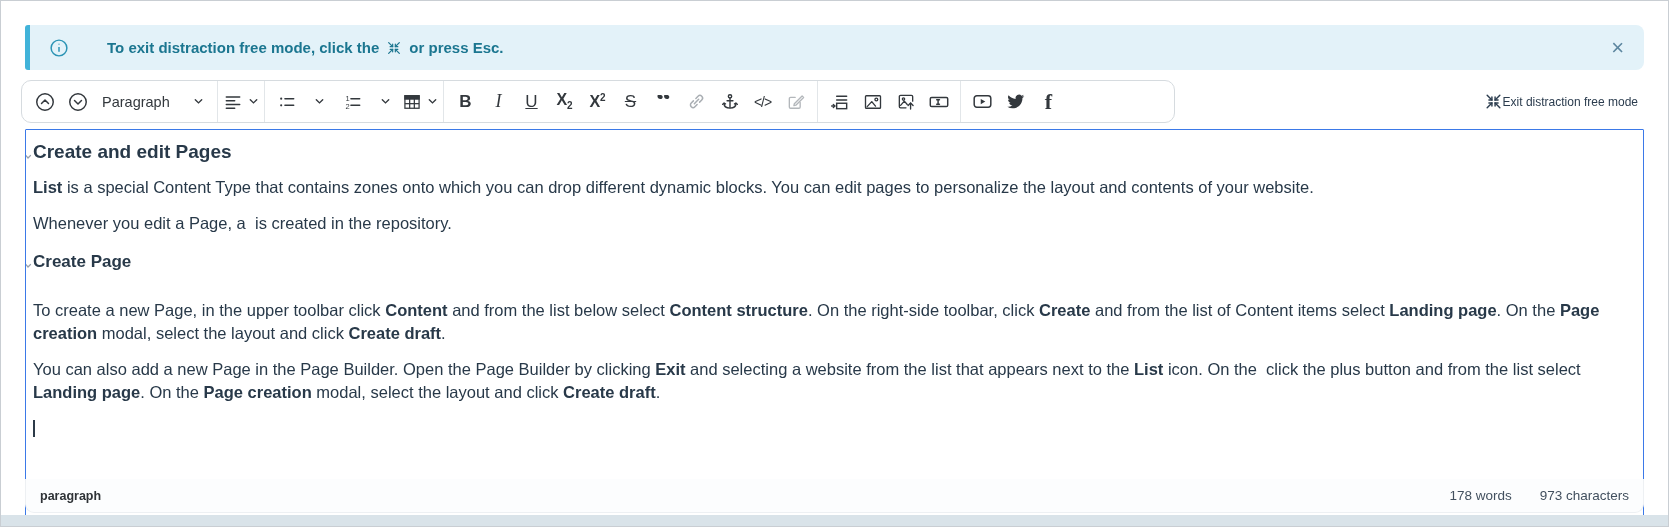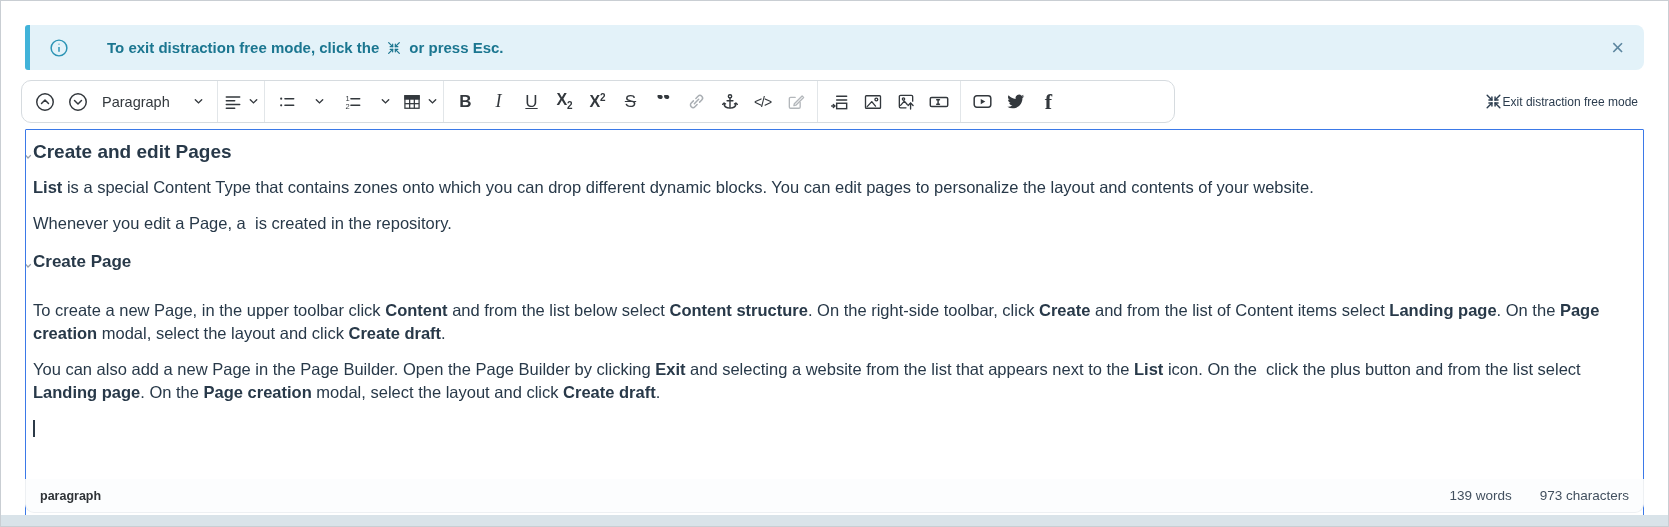--- a/index.html
+++ b/index.html
@@ -321,19 +321,19 @@
       </span><span>Create Page</span>
     </h2>
     <p class="p3">To create a new Page, in the upper toolbar click <strong>Content</strong> and from the list below select <strong>Content structure</strong>. On the right-side toolbar, click <strong>Create</strong> and from the list of Content items select <strong>Landing page</strong>. On the <strong>Page creation</strong> modal, select the layout and click <strong>Create draft</strong>.</p>
     <p>You can also add a new Page in the Page Builder. Open the Page Builder by clicking <strong>Exit</strong> and selecting a website from the list that appears next to the <strong>List</strong> icon. On the  click the plus button and from the list select <strong>Landing page</strong>. On the <strong>Page creation</strong> modal, select the layout and click <strong>Create draft</strong>.</p>
     <p><span class="caret"></span></p>
   </div>
 
   <div class="statusbar">
     <span class="block">paragraph</span>
     <span class="counts">
-      <span>139 words</span>
+      <span>178 words</span>
       <span>973 characters</span>
     </span>
   </div>
 
   <div class="bottom-band"></div>
 </div>
 
 </body></html>

